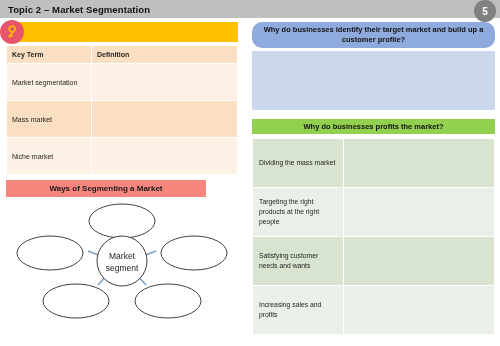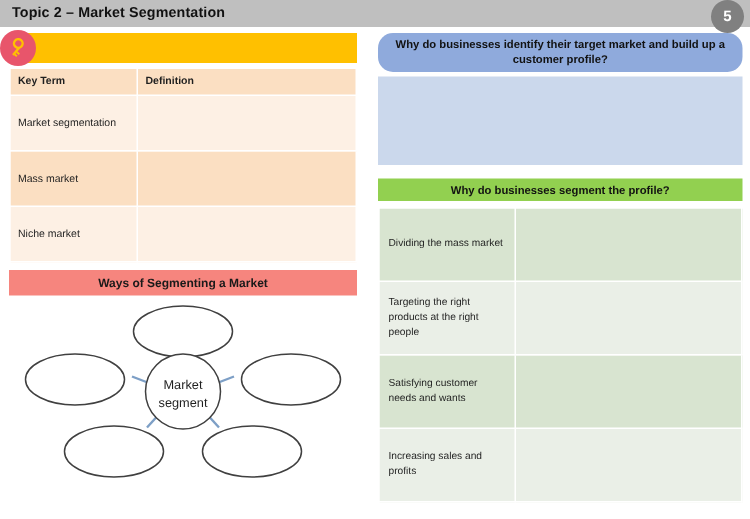--- a/index.html
+++ b/index.html
@@ -100,21 +100,21 @@
     height: 11px;
   }
   .terms-table .col-term { width: 74px; }
   .terms-table tr.row-light td { background: #FDF0E4; }
   .terms-table tr.row-dark  td { background: #FBDFC2; }
   .terms-table tbody td { height: 30px; }
 
   
   .ways-header {
     margin-top: 5px;
-    width: 232px;
+    width: 200px;
     height: 17px;
     background: #F6857E;
     display: flex;
     align-items: center;
     justify-content: center;
   }
   .ways-header .label {
     font-size: 8px;
     font-weight: bold;
     color: #1a1a1a;
@@ -275,21 +275,21 @@
 </div>
 
 <div class="right-col">
 
   <div class="q-header-blue">
     <span class="label">Why do businesses identify their target market and build  up a customer profile?</span>
   </div>
   <div class="answer-blue"></div>
 
   <div class="q-header-green">
-    <span class="label">Why do businesses segment the profile?</span>
+    <span class="label">Why do businesses profits the market?</span>
   </div>
 
   <table class="seg-table">
     <tbody>
       <tr class="row-dark">
         <td class="col-reason">Dividing the mass market</td>
         <td></td>
       </tr>
       <tr class="row-light">
         <td class="col-reason">Targeting the right products  at the right people</td>

